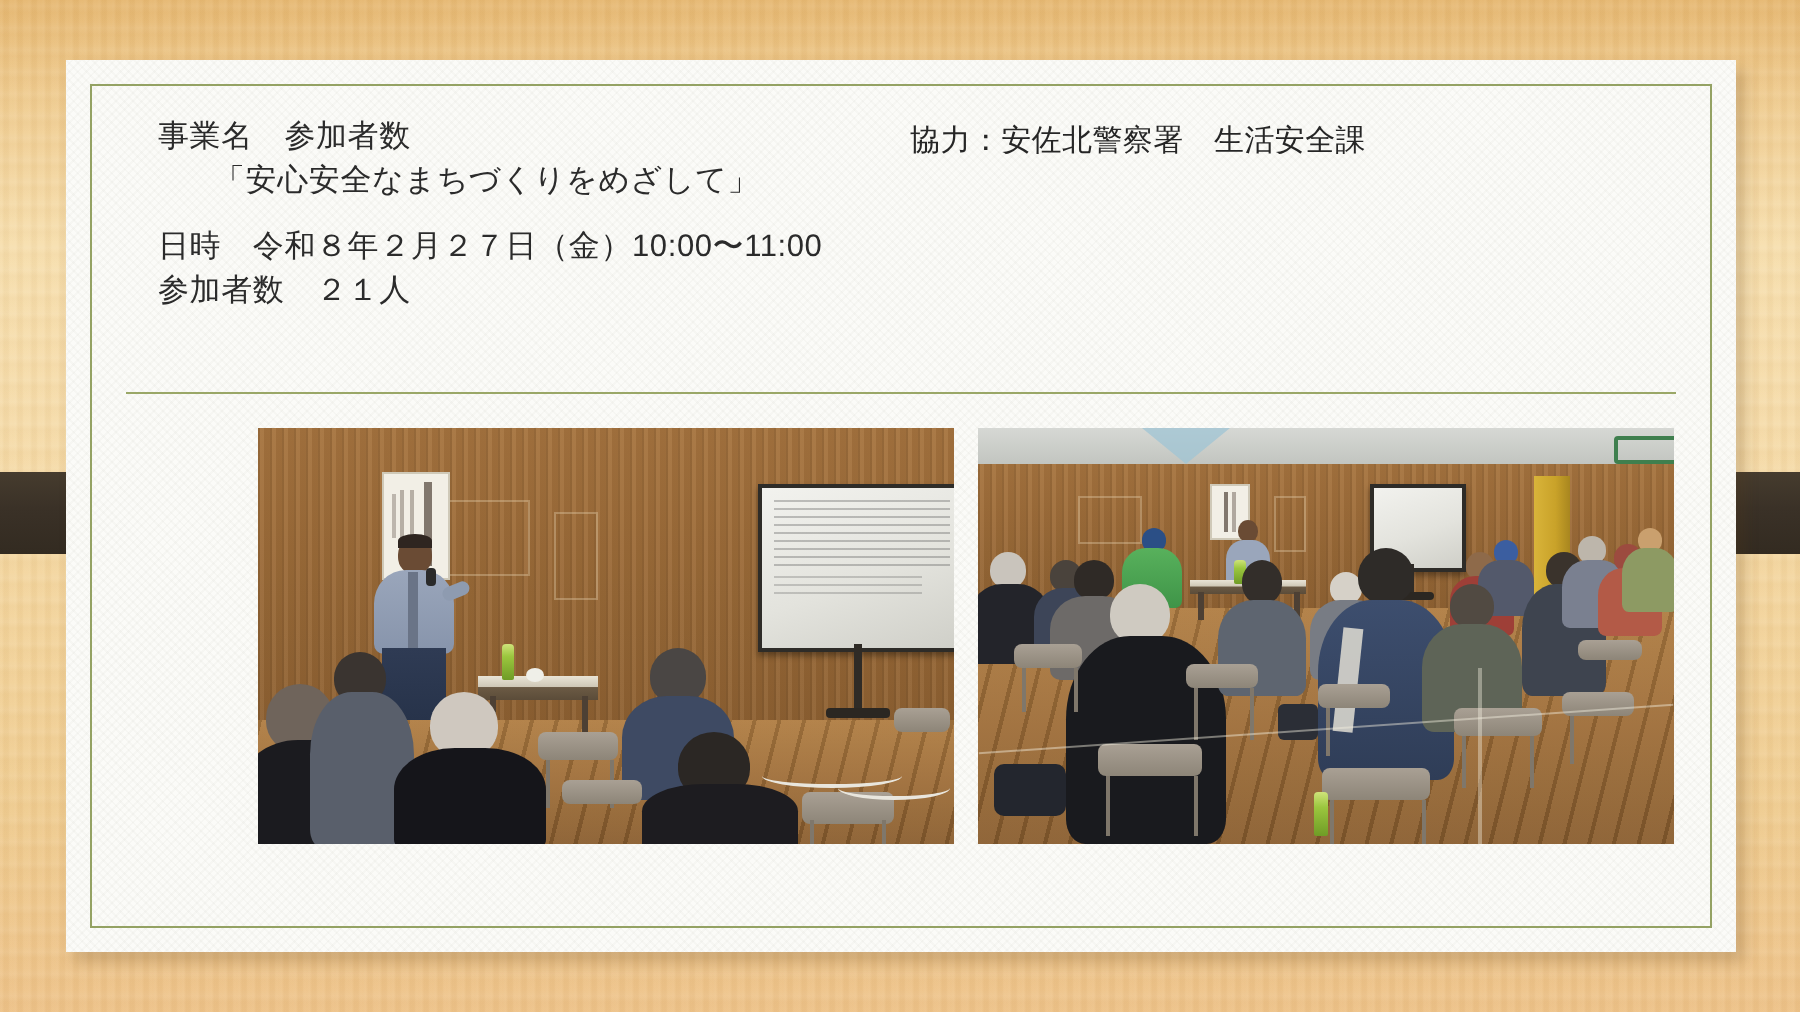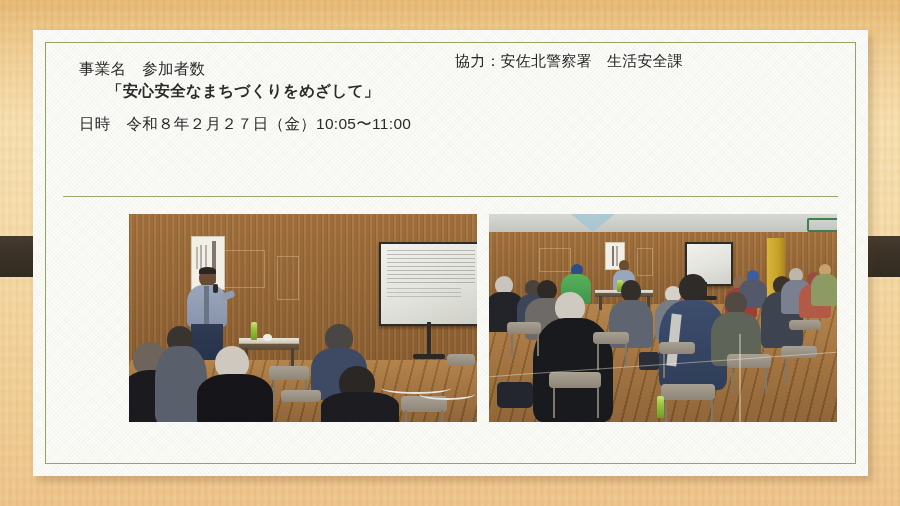--- a/index.html
+++ b/index.html
@@ -126,35 +126,36 @@
   .col-left {
     position: absolute;
     left: 34px;
     top: 16px;
     width: 370px;
     color: #2b2b2b;
   }
   .col-right {
     position: absolute;
     left: 410px;
-    top: 8px;
+    top: 19px;
     width: 385px;
     color: #262626;
+    font-family: Liberation Serif, serif;
   }
 
   .line-title,
   .line-sub,
   .line-datetime,
   .line-count {
     font-size: 15.5px;
     line-height: 1.42;
     letter-spacing: 0.3px;
     white-space: nowrap;
   }
-  .line-sub { padding-left: 28px; font-weight: bold; }
+  .line-sub { padding-left: 28px; }
   .spacer-sm { height: 11px; }
 
   .coop-line1,
   .coop-line2 {
     font-size: 15px;
     line-height: 1.45;
     letter-spacing: 0.2px;
     white-space: nowrap;
   }
   .coop-line2 { padding-left: 32px; }
@@ -314,21 +315,22 @@
     <div class="card-border"></div>
 
     <div class="content">
 
       <div class="top-row">
 
         <div class="col-left">
           <div class="line-title">事業名　参加者数</div>
           <div class="line-sub">「安心安全なまちづくりをめざして」</div>
           <div class="spacer-sm"></div>
-          <div class="line-datetime">日時　令和８年２月２７日（金）10:05〜11:00</div>
+          <div class="line-datetime">日時　令和８年２月２７日（金）10:00〜11:00</div>
+          <div class="line-count">参加者数　２１人</div>
         </div>
 
         <div class="col-right">
           <div class="coop-line1">協力：安佐北警察署　生活安全課</div>
         </div>
       </div>
 
       <div class="divider"></div>
 
       <div class="photos">

